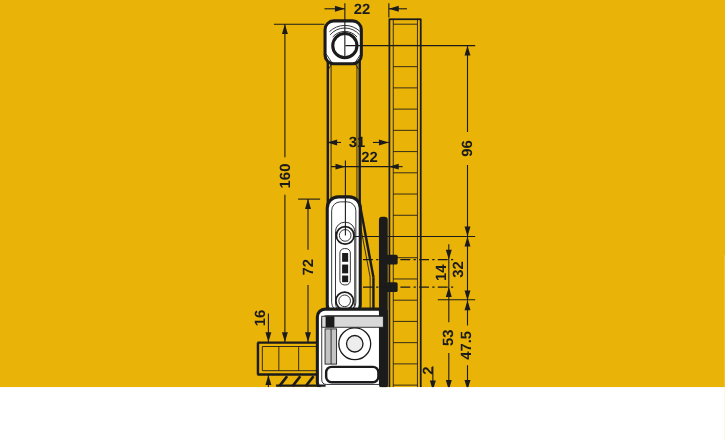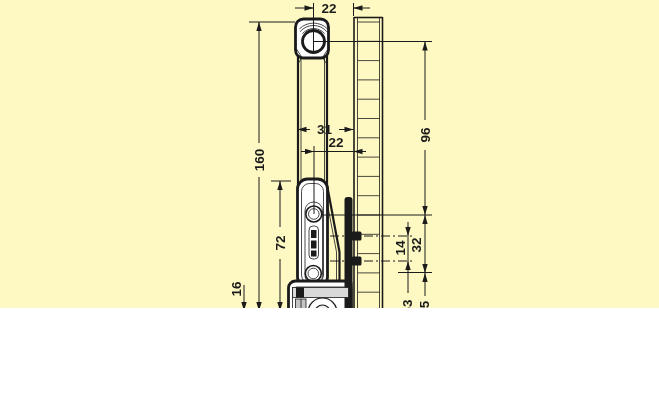--- a/index.html
+++ b/index.html
@@ -1,16 +1,16 @@
 <!DOCTYPE html>
 <html><head>
 <meta charset="utf-8">
 <style>
   html,body{margin:0;padding:0;background:#ffffff;}
-  .stage{position:relative;width:659px;height:308px;background:#fef9c3;overflow:hidden;
+  .stage{position:relative;width:659px;height:352px;background:#eab308;overflow:hidden;
          font-family:"Liberation Sans",sans-serif;}
   .stage svg{position:absolute;left:0;top:0;}
   .ln{stroke:#1b1b1b;stroke-width:1;fill:none;stroke-linecap:butt;}
   .ln15{stroke:#1b1b1b;stroke-width:1.6;fill:none;}
   .ln2{stroke:#1b1b1b;stroke-width:2.2;fill:none;}
   .ln3{stroke:#1b1b1b;stroke-width:2.8;fill:none;}
   .thin{stroke:#1b1b1b;stroke-width:0.8;fill:none;}
   .wfill{fill:#ffffff;}
   .dim{stroke:#1b1b1b;stroke-width:1;fill:none;}
   .dashdot{stroke:#1b1b1b;stroke-width:1;fill:none;stroke-dasharray:9 3 2 3;}

